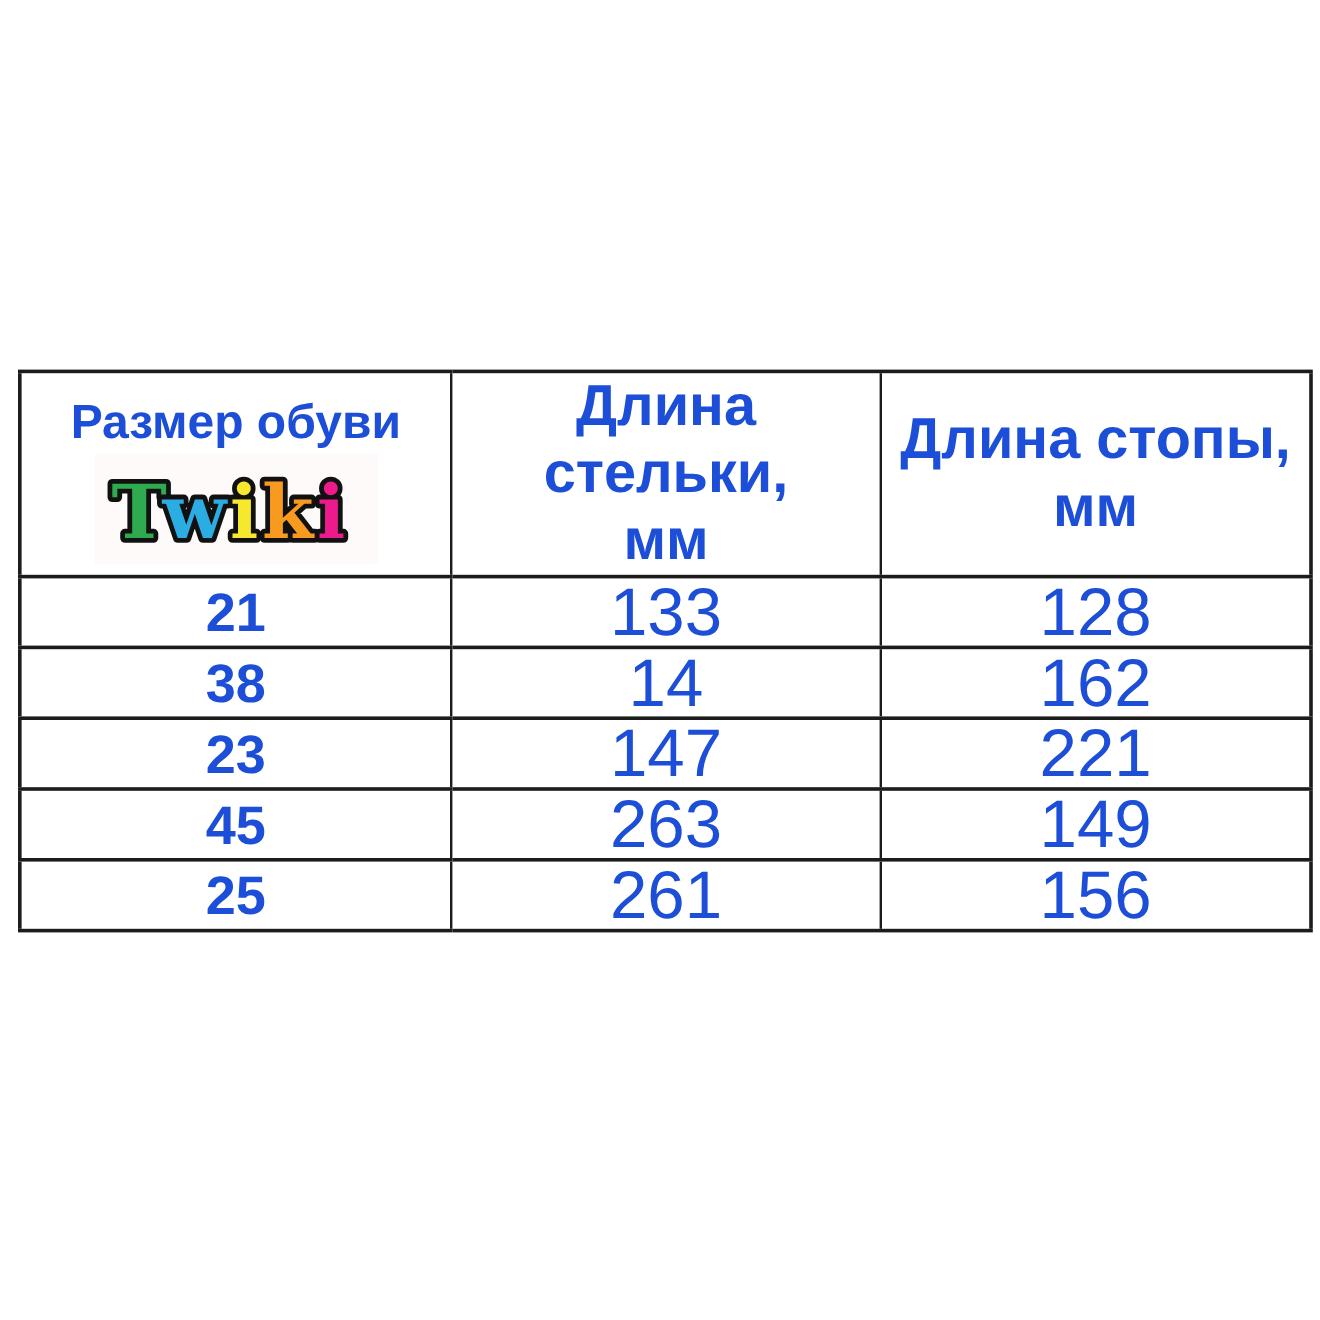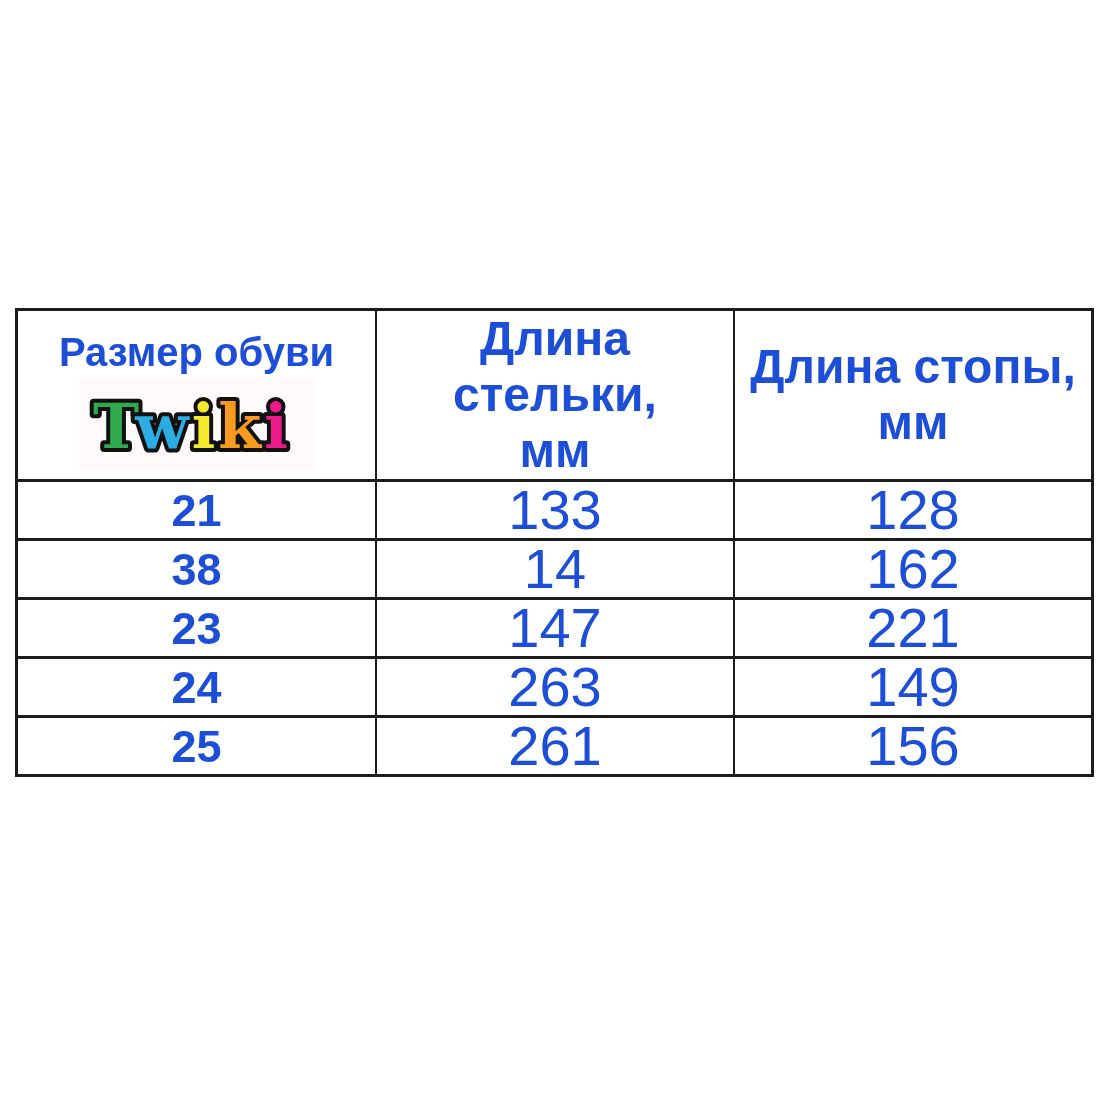--- a/index.html
+++ b/index.html
@@ -107,21 +107,21 @@
     <td class="size-cell">38</td>
     <td class="num-cell">14</td>
     <td class="num-cell">162</td>
   </tr>
   <tr class="data-row">
     <td class="size-cell">23</td>
     <td class="num-cell">147</td>
     <td class="num-cell">221</td>
   </tr>
   <tr class="data-row">
-    <td class="size-cell">24</td>
+    <td class="size-cell">45</td>
     <td class="num-cell">263</td>
     <td class="num-cell">149</td>
   </tr>
   <tr class="data-row">
     <td class="size-cell">25</td>
     <td class="num-cell">261</td>
     <td class="num-cell">156</td>
   </tr>
 </tbody>
   </table>

